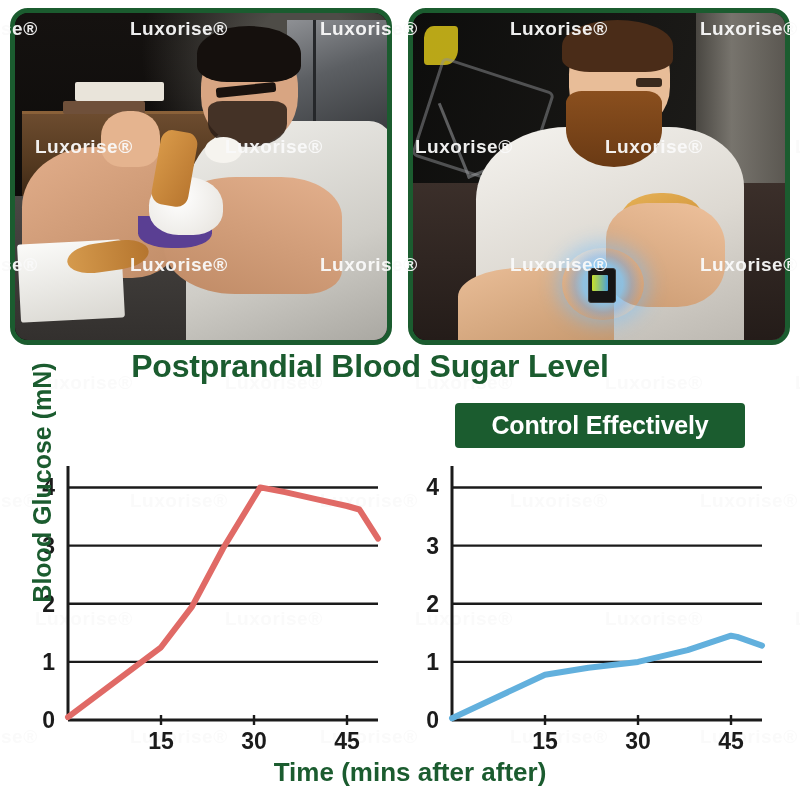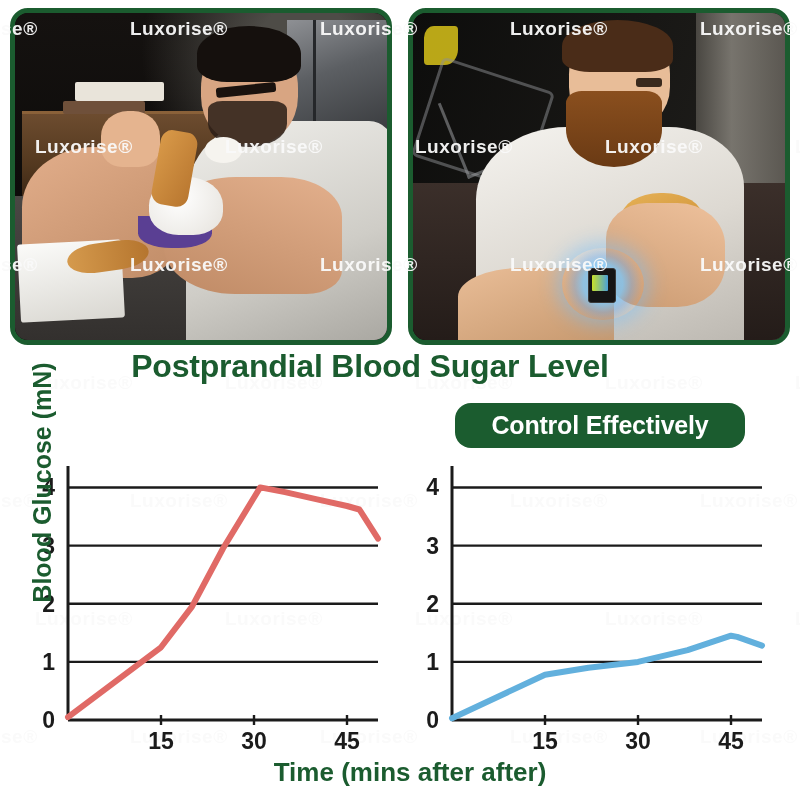--- a/index.html
+++ b/index.html
@@ -218,21 +218,21 @@
   
   .headline{
     position:absolute;left:0;top:348px;width:740px;text-align:center;
     font-size:32px;font-weight:700;color:#1b5c2f;letter-spacing:-.2px;
     z-index:10;
   }
 
   
   .badge{
     position:absolute;left:455px;top:403px;width:290px;height:45px;
-    background:#1b5c2f;border-radius:16px;
+    background:#1b5c2f;border-radius:4px;
     display:flex;align-items:center;justify-content:center;
     color:#ffffff;font-size:25px;font-weight:700;letter-spacing:-.2px;
     z-index:10;
   }
 
   
   .charts{position:absolute;left:0;top:452px;width:800px;height:348px;z-index:8;}
 
   .ylabel{
     position:absolute;left:-88px;top:468px;width:260px;

